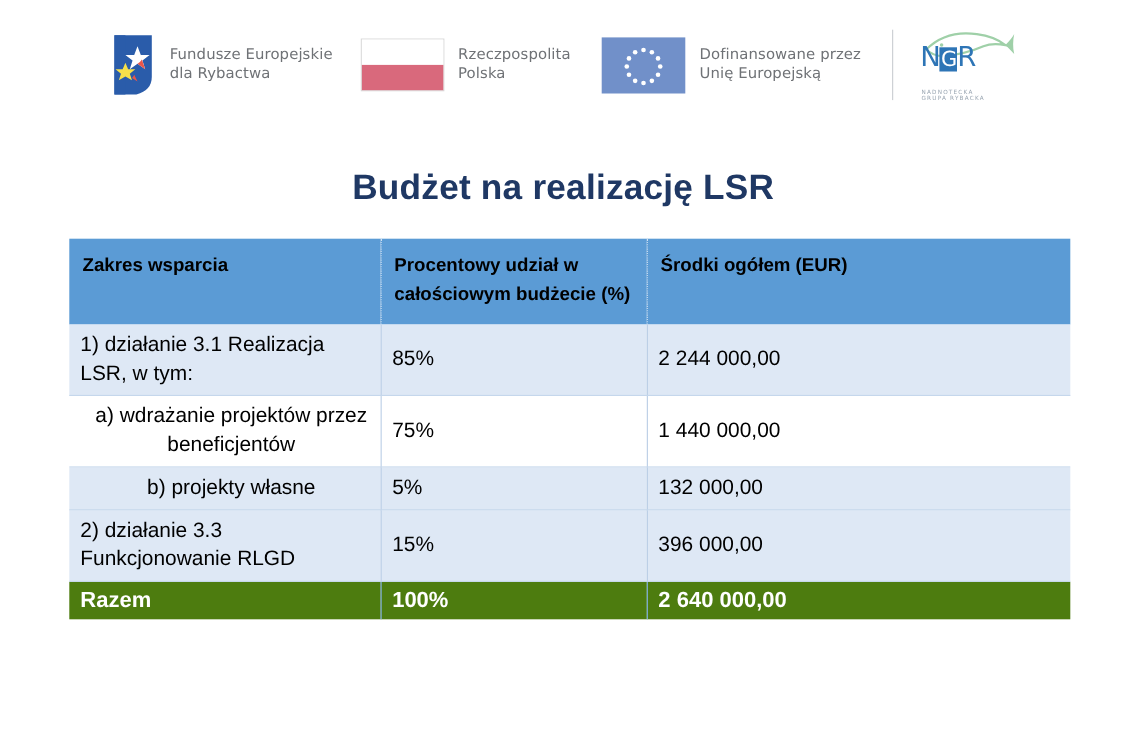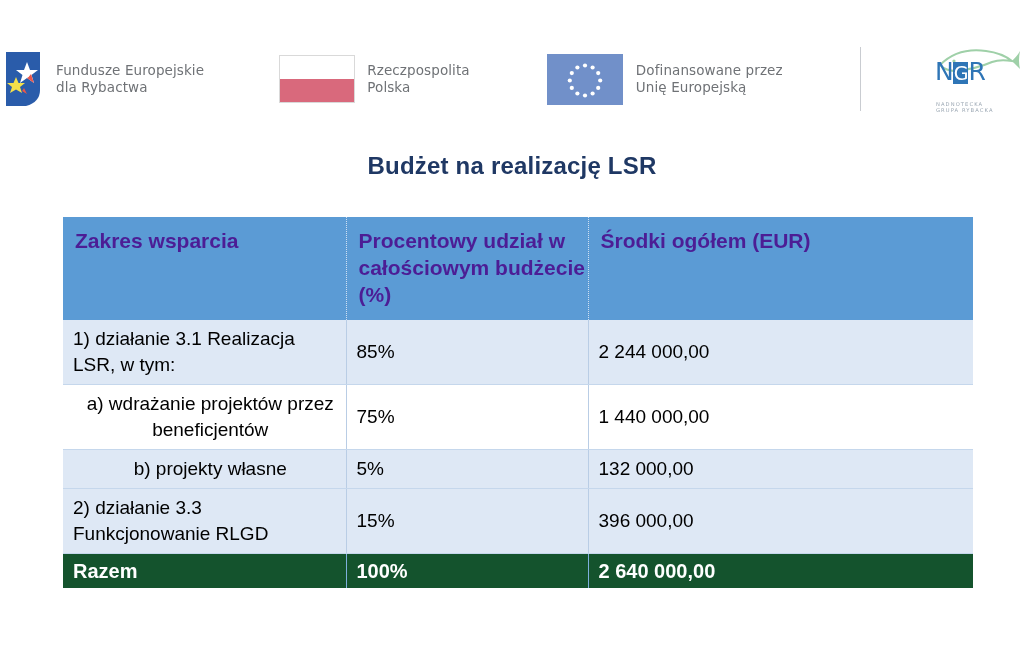--- a/index.html
+++ b/index.html
@@ -17,23 +17,22 @@
 
   
   .logo-bar {
     position: absolute;
     left: 0;
     top: 0;
     width: 1024px;
     height: 118px;
     display: flex;
     align-items: center;
-    justify-content: space-between;
+    justify-content: center;
     gap: 0;
-    margin-top: 20px;
   }
   .logo-block {
     display: flex;
     align-items: center;
     height: 62px;
   }
   .logo-text {
     font-size: 13.5px;
     line-height: 17px;
     color: #6f7276;
@@ -104,43 +103,43 @@
     line-height: 6.4px;
     white-space: pre-line;
   }
 
   
   .page-title {
     position: absolute;
     left: 0; top: 152px;
     width: 1024px;
     text-align: center;
-    font-size: 24px;
+    font-size: 32px;
     font-weight: bold;
     color: #1f3864;
     letter-spacing: 0.2px;
   }
 
   
   .budget-table {
     position: absolute;
     left: 63px;
     top: 217px;
     width: 910px;
     border-collapse: collapse;
     table-layout: fixed;
   }
   .budget-table col.c1 { width: 283px; }
   .budget-table col.c2 { width: 242px; }
   .budget-table col.c3 { width: 385px; }
 
   .budget-table th {
     background: #5b9bd5;
-    color: #4c1d95;
-    font-size: 21px;
+    color: #000000;
+    font-size: 17px;
     font-weight: bold;
     text-align: left;
     vertical-align: top;
     padding: 10px 0 12px 12px;
     height: 78px;
     line-height: 27px;
     border-right: 1px dotted #cfe0f2;
     box-sizing: border-box;
   }
   .budget-table th:last-child { border-right: none; }
@@ -165,21 +164,21 @@
     line-height: 26px;
     text-align: left;
   }
   td.label.indent { padding-left: 22px; text-align: center; }
   td.num {
     font-weight: normal;
   }
 
   
   .budget-table tr.total td {
-    background: #14532d;
+    background: #4d7c0f;
     color: #ffffff;
     font-weight: bold;
     font-size: 20px;
     border-bottom: none;
     border-right: 1px solid #7fb0dd;
     padding-top: 4px;
     padding-bottom: 4px;
   }
   .budget-table tr.total td:last-child { border-right: none; }
 </style>

